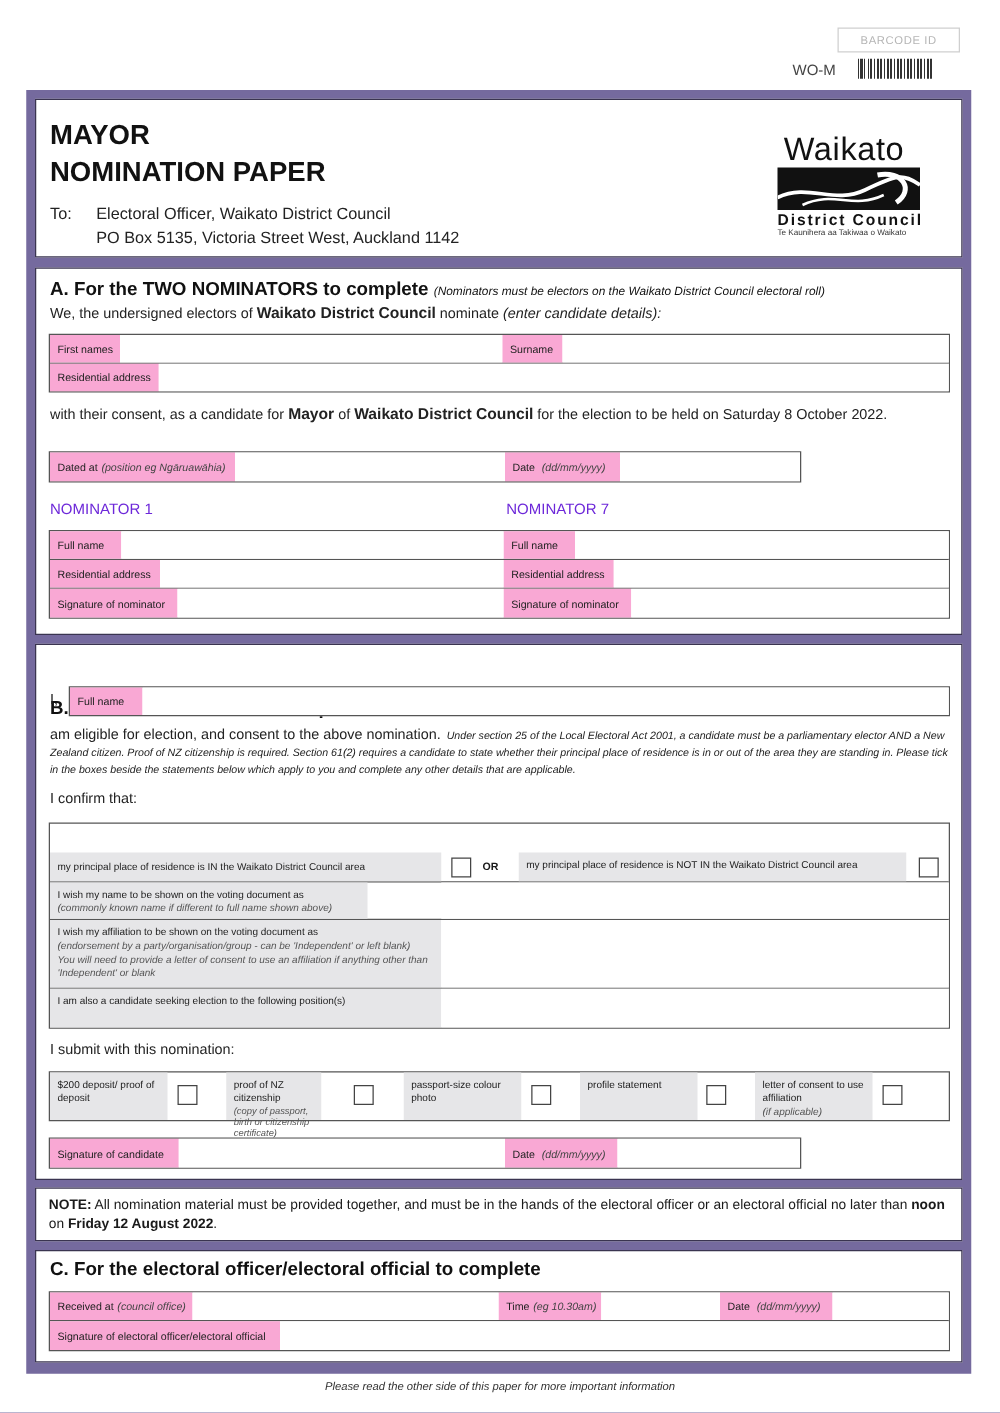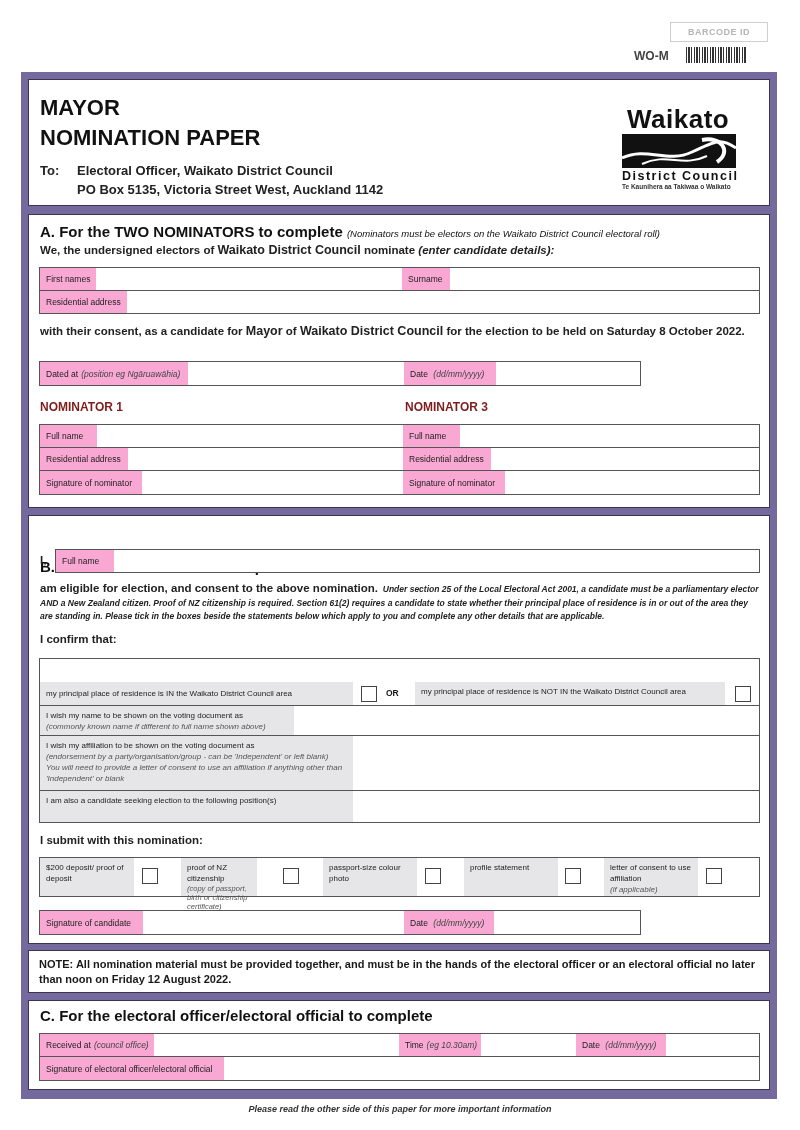--- a/index.html
+++ b/index.html
@@ -1,17 +1,17 @@
 <!DOCTYPE html>
 <html><head>
 <meta charset="utf-8">
 <style>
   * { box-sizing: border-box; margin: 0; padding: 0; }
   body { width: 800px; height: 1130px; background: #ffffff; position: relative; font-family: "Liberation Sans", sans-serif; color: #1a1a1a; overflow: hidden; }
-  .abs { position: absolute; font-weight: bold; }
+  .abs { position: absolute; }
 
   
   .barcode-id { left: 670px; top: 22px; width: 98px; height: 20px; border: 1px solid #cfcfcf; color: #b5b5b5; font-size: 9px; text-align: center; line-height: 18px; letter-spacing: 0.5px; }
   .form-code { left: 634px; top: 49px; font-size: 12px; color: #444; }
   .barcode { left: 686px; top: 47px; width: 60px; height: 16px; background: repeating-linear-gradient(90deg, #333 0 1px, #fff 1px 2px, #333 2px 4px, #fff 4px 5px, #333 5px 6px, #fff 6px 8px); }
 
   
   .frame { left: 21px; top: 72px; width: 756px; height: 1027px; background: #756a9e; }
   .panel { position: absolute; background: #fff; border: 1.5px solid #3a3450; }
 
@@ -29,21 +29,21 @@
   .row.last { border-bottom: none; }
   .lbl { position: absolute; top: 0; bottom: 0; background: #f9a8d4; font-size: 8.5px; color: #222; padding: 0 6px; display: flex; align-items: center; white-space: nowrap; }
   .lbl i { color: #444; margin-left: 3px; }
   .field { position: absolute; top: 0; bottom: 0; background: #fff; }
 
   .chk { position: absolute; width: 16px; height: 16px; border: 1px solid #444; background: #fff; }
   .conf-lbl { position: absolute; background: #e6e6e8; font-size: 8px; color: #222; padding: 4px 6px; line-height: 11px; }
   .conf-lbl i { color: #555; }
   .connector { position: absolute; font-size: 8.5px; font-weight: bold; }
 
-  .nom-head { font-size: 12px; color: #7f1d1d; }
+  .nom-head { font-size: 12px; color: #6d28d9; }
   .footer { left: 0; width: 800px; top: 1104px; text-align: center; font-style: italic; font-size: 9px; color: #333; }
 
   
   .logo-word { font-size: 26px; color: #111; letter-spacing: 0.5px; }
   .logo-box { left: 622px; top: 134px; width: 114px; height: 34px; background: #111; overflow: hidden; }
   .logo-dc { font-size: 12.5px; font-weight: bold; letter-spacing: 1.5px; color: #111; }
   .logo-sub { font-size: 6.5px; color: #333; }
 </style>
 </head>
 <body>
@@ -112,21 +112,21 @@
           <span>Dated at</span>
           <i>(position eg Ngāruawāhia)</i>
         </div>
       <div class="field" style="left:148px; width:216px;"></div>
       <div class="lbl" style="left:364px; width:92px;"><span>Date</span>&nbsp;<i>(dd/mm/yyyy)</i></div>
       <div class="field" style="left:456px; right:0;"></div>
     </div>
   </div>
 
   <div class="abs nom-head" style="left:11px; top:185px;">NOMINATOR 1</div>
-  <div class="abs nom-head" style="left:376px; top:185px;">NOMINATOR 3</div>
+  <div class="abs nom-head" style="left:376px; top:185px;">NOMINATOR 7</div>
 
   <div class="tbl" style="left:10px; top:209px; width:721px; height:71px;">
     <div class="row" style="top:0; height:23px;">
       <div class="lbl" style="left:0; width:57px;">Full name</div>
       <div class="field" style="left:57px; width:306px;"></div>
       <div class="lbl" style="left:363px; width:57px;">Full name</div>
       <div class="field" style="left:420px; right:0;"></div>
     </div>
     <div class="row" style="top:23px; height:23px;">
       <div class="lbl" style="left:0; width:88px;">Residential address</div>

